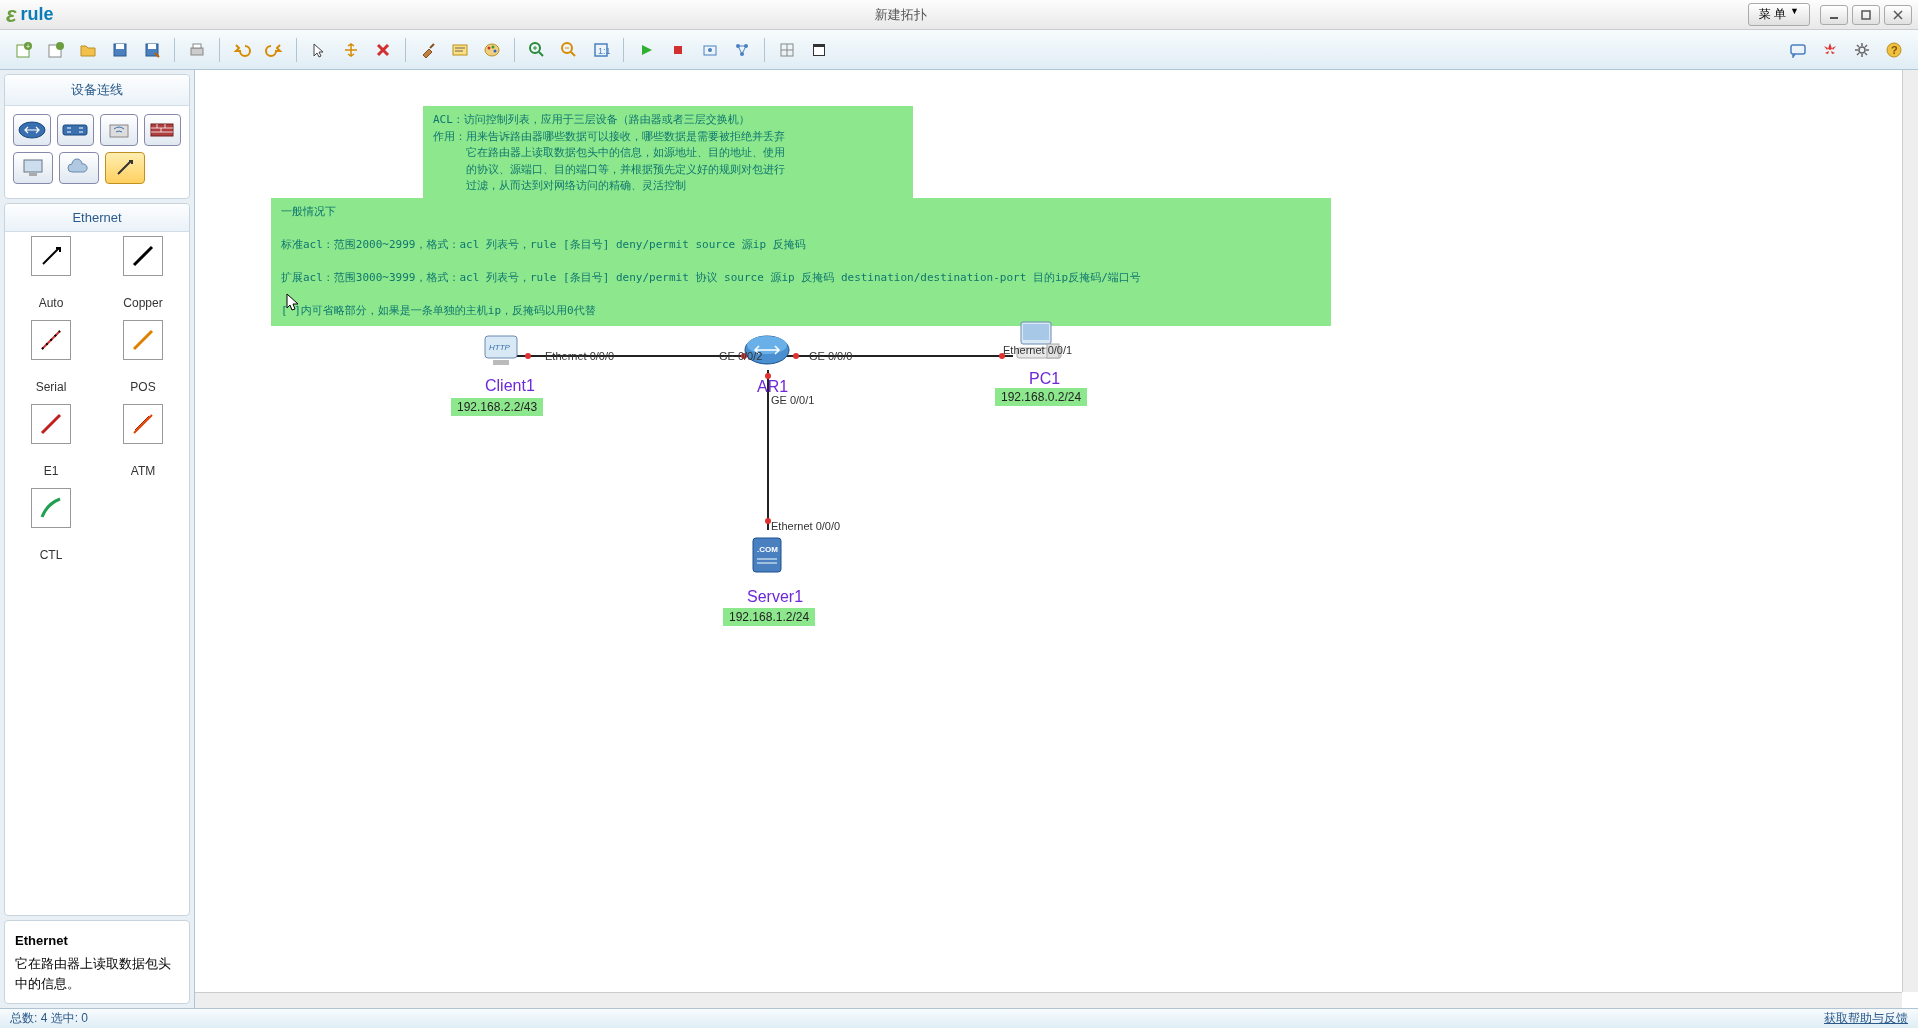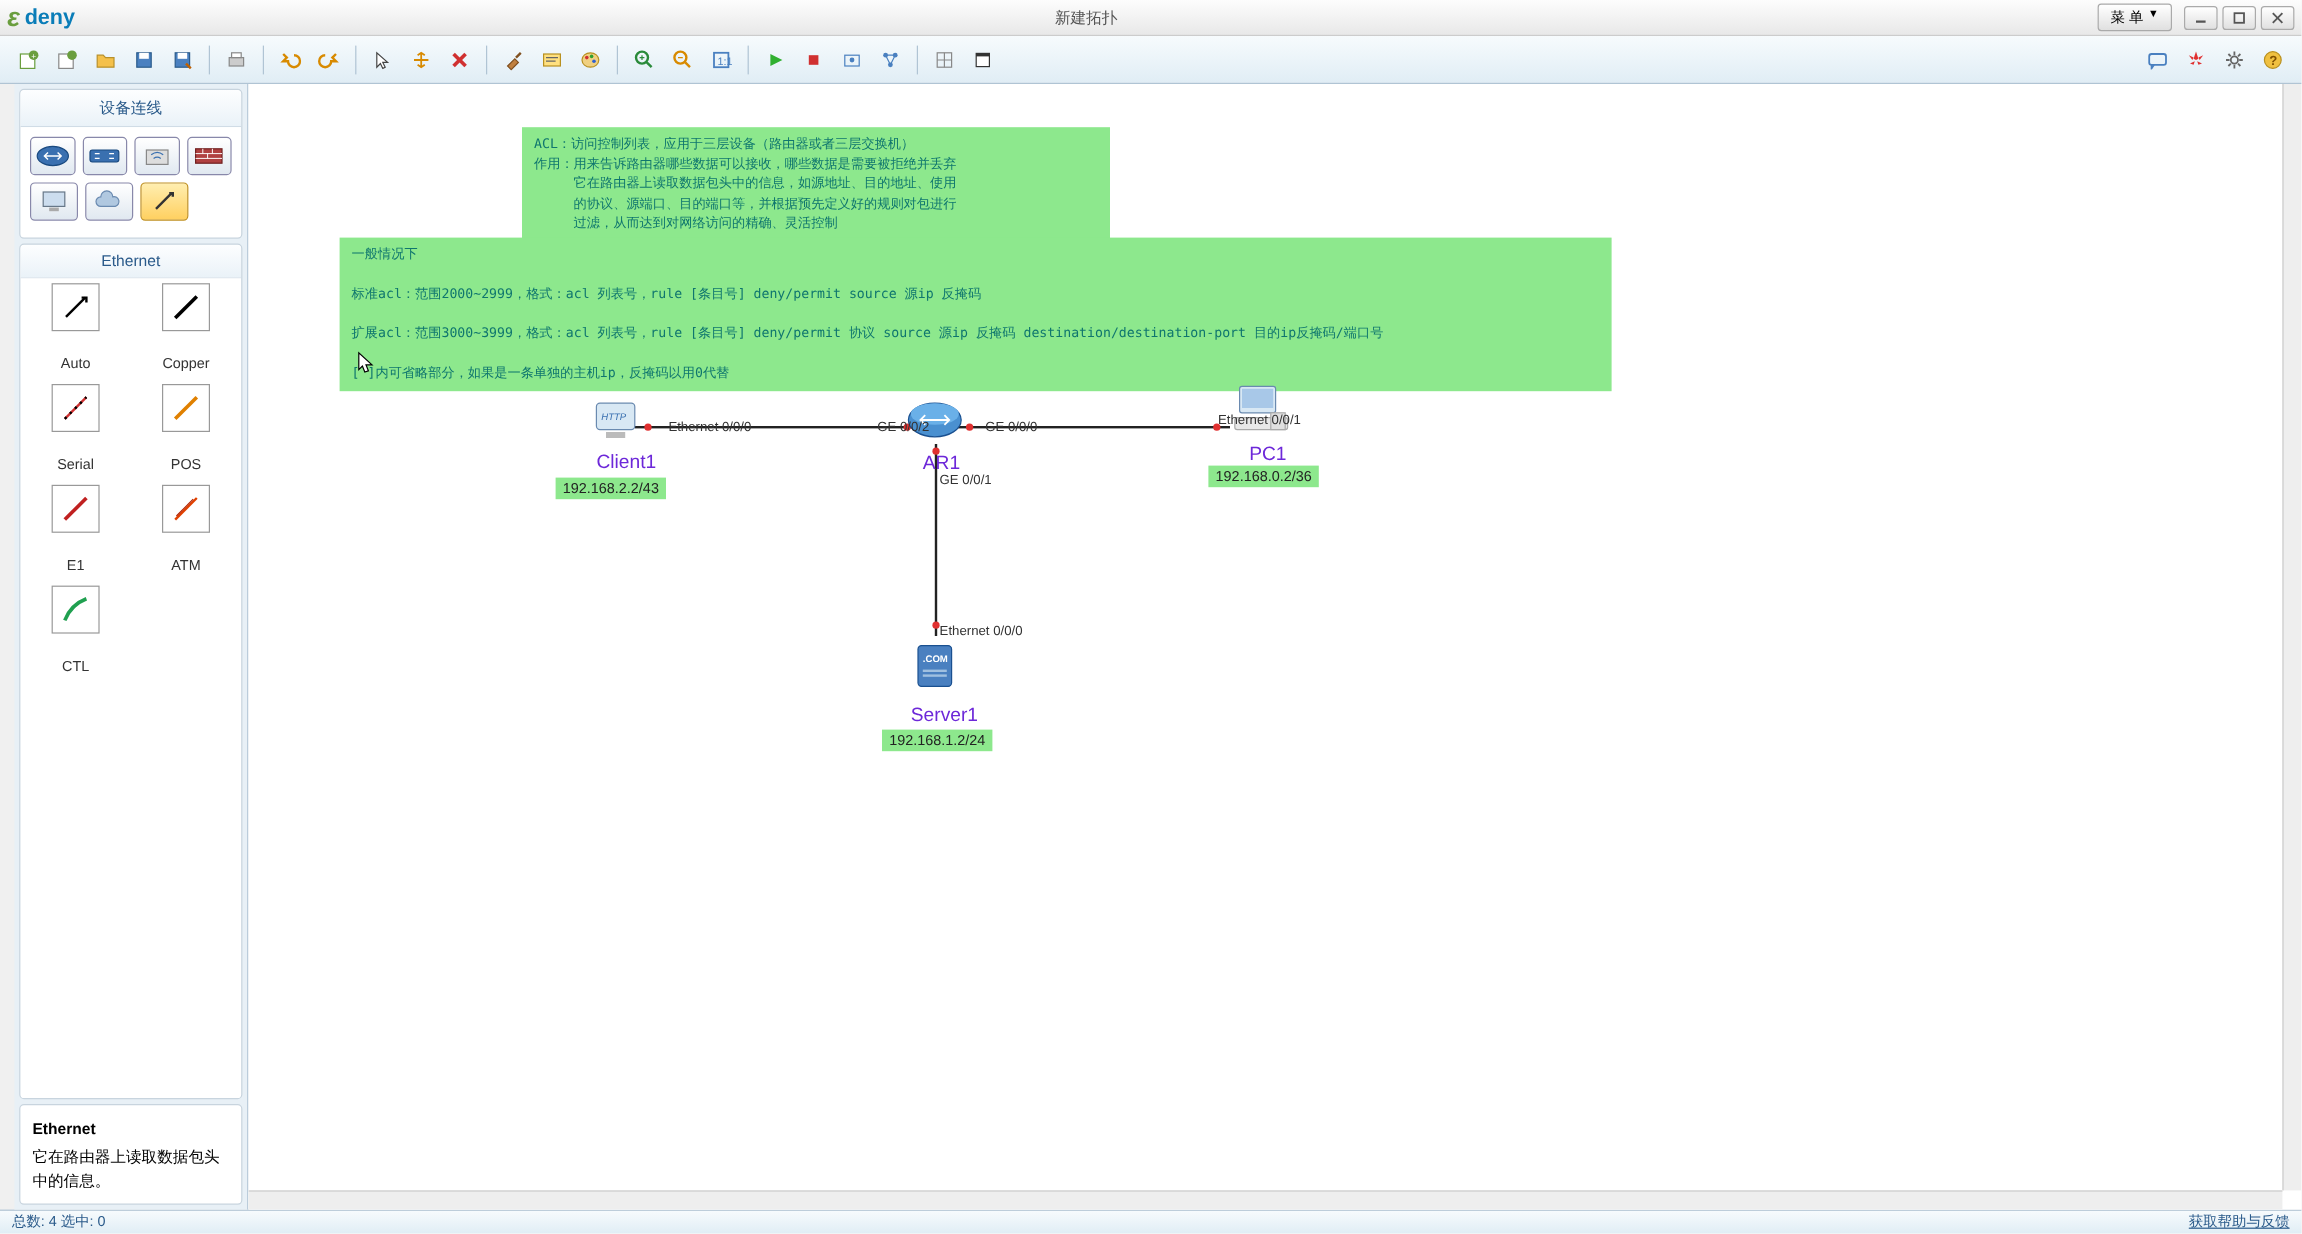--- a/index.html
+++ b/index.html
@@ -13,21 +13,21 @@
 .menu-btn { background: linear-gradient(to bottom,#fff,#e0e0e0); border: 1px solid #aaa; border-radius: 3px; padding: 2px 10px; margin-right: 6px; display:flex; align-items:flex-start; gap:4px; cursor:pointer; }
 .winbtn { width: 28px; height: 20px; background: linear-gradient(to bottom,#fff,#e0e0e0); border: 1px solid #aaa; border-radius: 3px; margin-left: 4px; display:flex; align-items:center; justify-content:center; cursor:pointer; }
 
 
 .toolbar { height: 40px; background: linear-gradient(to bottom,#f7fbfd,#e0edf5); border-bottom: 1px solid #b0c4d4; display:flex; align-items:center; padding: 0 10px; gap: 4px; }
 .tbtn { width: 28px; height: 28px; border: 1px solid transparent; border-radius: 3px; display:flex; align-items:center; justify-content:center; cursor:pointer; }
 .tsep { width: 1px; height: 24px; background: #b0c4d4; margin: 0 4px; }
 .tspacer { flex: 1; }
 
 
-.main { display: flex; height: calc(100vh - 90px); padding-left: 12px; }
+.main { display: flex; height: calc(100vh - 90px); }
 .sidebar { width: 195px; background: #e8f0f6; border-right: 1px solid #b0c4d4; display:flex; flex-direction:column; padding: 4px; gap: 4px; }
 .panel { background: #fff; border: 1px solid #c8d4de; border-radius: 4px; }
 .panel-title { text-align:center; padding: 6px; color: #2a5a8a; font-size: 13px; background: linear-gradient(to bottom,#fdfeff,#eaf2f8); border-bottom: 1px solid #d0dce6; border-radius: 4px 4px 0 0; }
 .panel-body { padding: 8px; }
 .dev-row { display:flex; gap: 6px; margin-bottom: 6px; }
 .dev-cell { width: 40px; height: 32px; border: 1px solid #88a; border-radius: 4px; background: linear-gradient(to bottom,#fff,#e0e8f0); display:flex; align-items:center; justify-content:center; cursor:pointer; }
 .dev-cell.sel { background: linear-gradient(to bottom,#ffeeb0,#ffd060); border-color:#c09020; }
 .conn-grid { display:grid; grid-template-columns: repeat(2,1fr); gap: 10px 20px; padding: 4px 10px; }
 .conn-item { display:flex; flex-direction:column; align-items:center; gap: 20px; cursor:pointer; }
 .conn-icon { width: 40px; height: 40px; border: 1px solid #999; background: #fff; display:flex; align-items:center; justify-content:center; }
@@ -55,21 +55,21 @@
 .status-link { margin-left:auto; color:#2a5a8a; text-decoration:underline; cursor:pointer; }
 
 .cursor { position:absolute; width:16px; height:20px; pointer-events:none; }
 </style>
 </head>
 <body>
 
 <div class="titlebar">
   <div class="logo">
     <span class="e">ε</span>
-      <span>deny</span>
+      <span>rule</span>
   </div>
   <div class="title-text">新建拓扑</div>
   <div class="menu-btn">
     <span>菜 单</span>
       <span style="font-size:9px">▼</span>
   </div>
   <div class="winbtn">
       <svg width="10" height="10">
         <line x1="1" y1="8" x2="9" y2="8" stroke="#555" stroke-width="2"></line>
       </svg>
@@ -465,21 +465,21 @@
 
       <div class="device" style="left:818px;top:246px">
         <svg width="52" height="48">
             <rect x="8" y="6" width="30" height="22" rx="2" fill="#d8e8f4" stroke="#6a8ab0"></rect>
             <rect x="10" y="8" width="26" height="16" fill="#a8c8e8"></rect>
             <rect x="4" y="32" width="44" height="10" rx="2" fill="#e8e8e8" stroke="#aaa"></rect>
             <rect x="34" y="28" width="12" height="14" fill="#e0e0e0" stroke="#aaa"></rect>
           </svg>
       </div>
       <div class="dev-label" style="left:834px;top:300px">PC1</div>
-      <div class="ip-label" style="left:800px;top:318px">192.168.0.2/36</div>
+      <div class="ip-label" style="left:800px;top:318px">192.168.0.2/24</div>
       <div class="port-label" style="left:808px;top:274px">Ethernet 0/0/1</div>
 
       <div class="device" style="left:548px;top:460px">
         <svg width="48" height="48">
             <rect x="10" y="8" width="28" height="34" rx="3" fill="#4a80c0" stroke="#1a5090"></rect>
             <text x="14" y="22" font-size="8" fill="#fff" font-weight="bold">.COM</text>
             <rect x="14" y="28" width="20" height="2" fill="#a0c0e0"></rect>
             <rect x="14" y="32" width="20" height="2" fill="#a0c0e0"></rect>
           </svg>
       </div>

